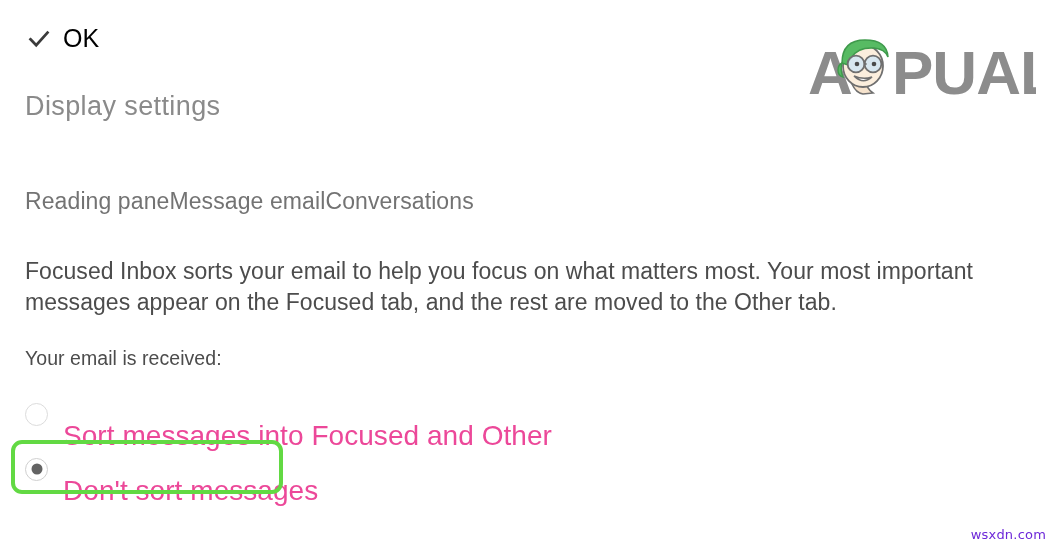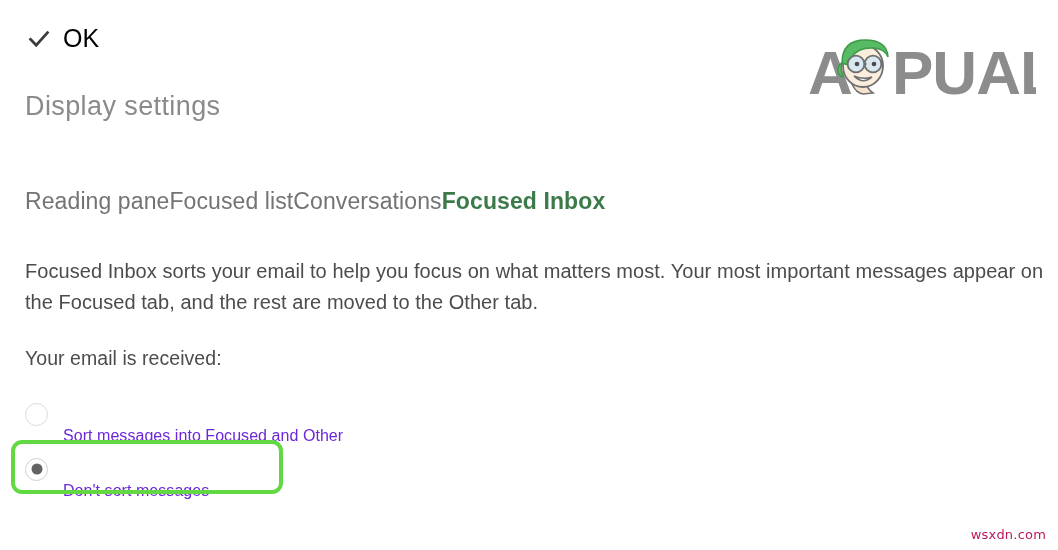--- a/index.html
+++ b/index.html
@@ -81,21 +81,21 @@
     color: #3d7a4a;
     font-weight: 700;
   }
 
   
   #description {
     position: absolute;
     left: 25px;
     top: 256px;
     width: 1022px;
-    font-size: 20px;
+    font-size: 23px;
     line-height: 31px;
     color: #4c4c4c;
     letter-spacing: 0.05px;
   }
 
   
   #section-label {
     position: absolute;
     left: 25px;
     top: 347px;
@@ -140,22 +140,22 @@
     position: absolute;
     left: 50%;
     top: 50%;
     transform: translate(-50%, -50%);
     width: 11px;
     height: 11px;
     border-radius: 50%;
     background: #636363;
   }
   .radio-label {
-    font-size: 16px;
-    color: #6d28d9;
+    font-size: 28px;
+    color: #ec4899;
     letter-spacing: 0.05px;
     white-space: nowrap;
     margin-top: 44px;
   }
 
   
   #highlight-box {
     position: absolute;
     left: 11px;
     top: 440px;
@@ -177,21 +177,21 @@
     height: 66px;
   }
   #appuals-logo svg { display: block; }
 
   
   #watermark {
     position: absolute;
     right: 12px;
     bottom: 8px;
     font-size: 13px;
-    color: #be185d;
+    color: #6d28d9;
     font-family: "DejaVu Sans", sans-serif;
     letter-spacing: 0.2px;
   }
 </style>
 </head>
 <body>
 
 <div id="command-bar">
 
   <div class="cmd-button">
@@ -203,23 +203,22 @@
     <span class="cmd-label">OK</span>
   </div>
 
 
 </div>
 
 <div id="page-title">Display settings</div>
 
 <div id="tab-bar">
   <div class="tab-item">Reading pane</div>
-  <div class="tab-item">Focused list</div>
+  <div class="tab-item">Message email</div>
   <div class="tab-item">Conversations</div>
-  <div class="tab-item is-active">Focused Inbox</div>
 </div>
 
 <div id="description">Focused Inbox sorts your email to help you focus on what matters most. Your most important messages appear on the Focused tab, and the rest are moved to the Other tab.</div>
 
 <div id="section-label">Your email is received:</div>
 
 <div id="radio-group">
 
   <div class="radio-row">
     <span class="radio-mark"></span>

